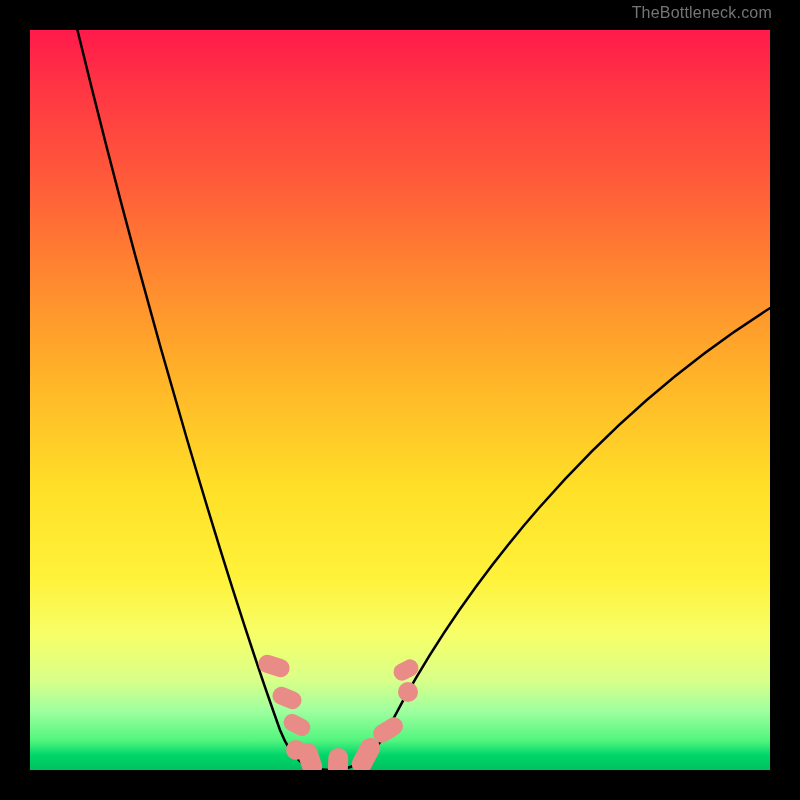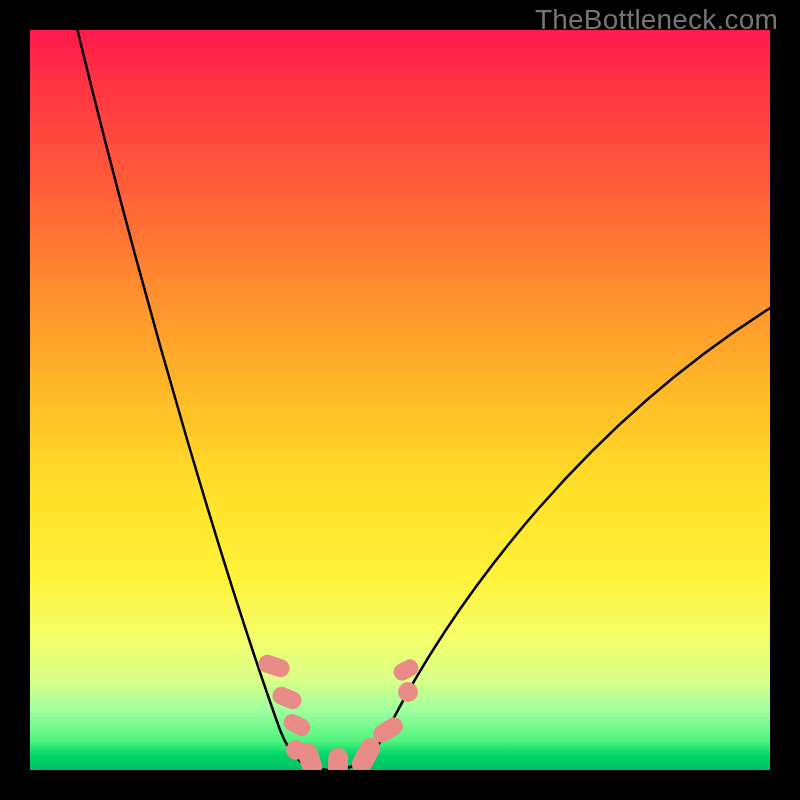--- a/index.html
+++ b/index.html
@@ -38,23 +38,23 @@
       #d8ff8a 88%,
       #9fff9f 92%,
       #52f57e 96%,
       #00d66a 98%,
       #00c060 100%
     );
   }
   .watermark {
     position: absolute;
     top: 4px;
-    right: 22px;
+    right: 28px;
     color: #757575;
-    font-size: 28px;
+    font-size: 16px;
     font-weight: 400;
     letter-spacing: 0.2px;
     z-index: 5;
     margin-left: 24px;
   }
   svg.curves {
     position: absolute;
     left: 0;
     top: 0;
     width: 100%;

